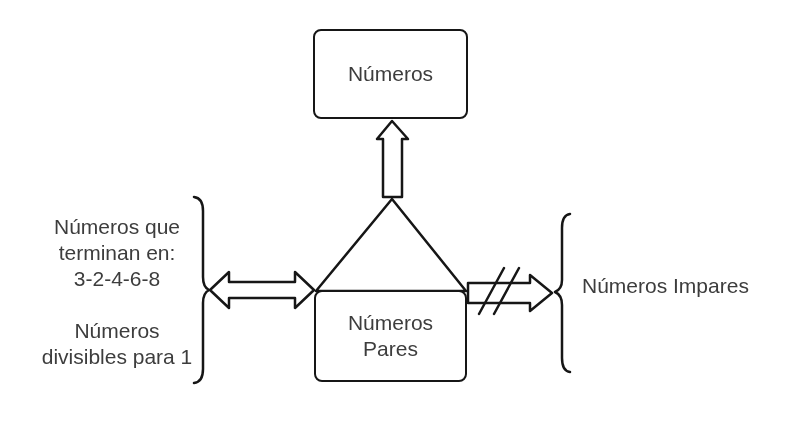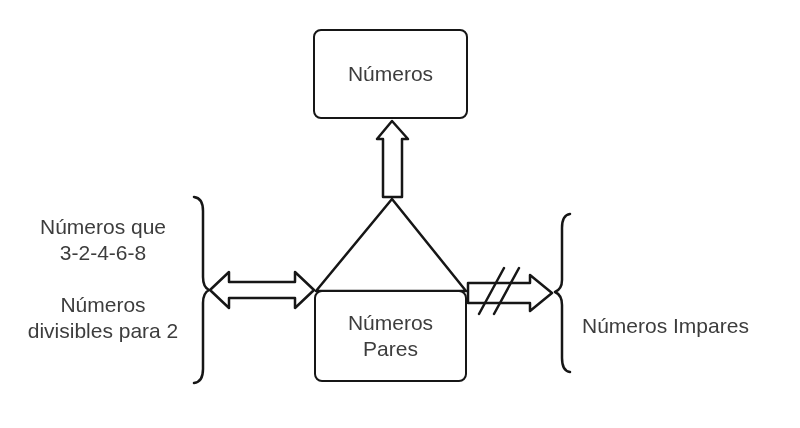--- a/index.html
+++ b/index.html
@@ -51,30 +51,29 @@
     color: var(--text);
   }
   .node-naturales { left: 313px; top: 29px;  width: 155px; height: 90px; }
   .node-pares     { left: 314px; top: 290px; width: 153px; height: 92px; }
   .side-note {
     position: absolute;
     font-size: 21px;
     color: var(--text);
   }
   .left-note {
-    left: 2px; top: 214px;
+    left: 16px; top: 214px;
     width: 202px;
     text-align: center;
   }
   .left-note .note-line { height: 26px; line-height: 26px; }
   .right-note {
     left: 582px; top: 273px;
     height: 26px; line-height: 26px;
     white-space: nowrap;
-    margin-top: 40px;
   }
 </style>
 </head>
 <body>
 
 <div class="canvas">
 
   <svg class="connector-layer" viewBox="0 0 800 428" xmlns="http://www.w3.org/2000/svg">
 
     <path class="filled-shape" d="M 392 199 L 316 291 L 466 291 Z"></path>
@@ -96,21 +95,22 @@
     <div>Números</div>
   </div>
 
   <div class="node node-pares">
     <div>Números</div>
     <div>Pares</div>
   </div>
 
   <div class="side-note left-note">
     <div class="note-line">Números que</div>
+    <div class="note-line">terminan en:</div>
     <div class="note-line">3-2-4-6-8</div>
     <div class="note-line"></div>
     <div class="note-line">Números</div>
-    <div class="note-line">divisibles para 2</div>
+    <div class="note-line">divisibles para 1</div>
   </div>
 
   <div class="side-note right-note">Números Impares</div>
 
 </div>
 
 </body></html>

